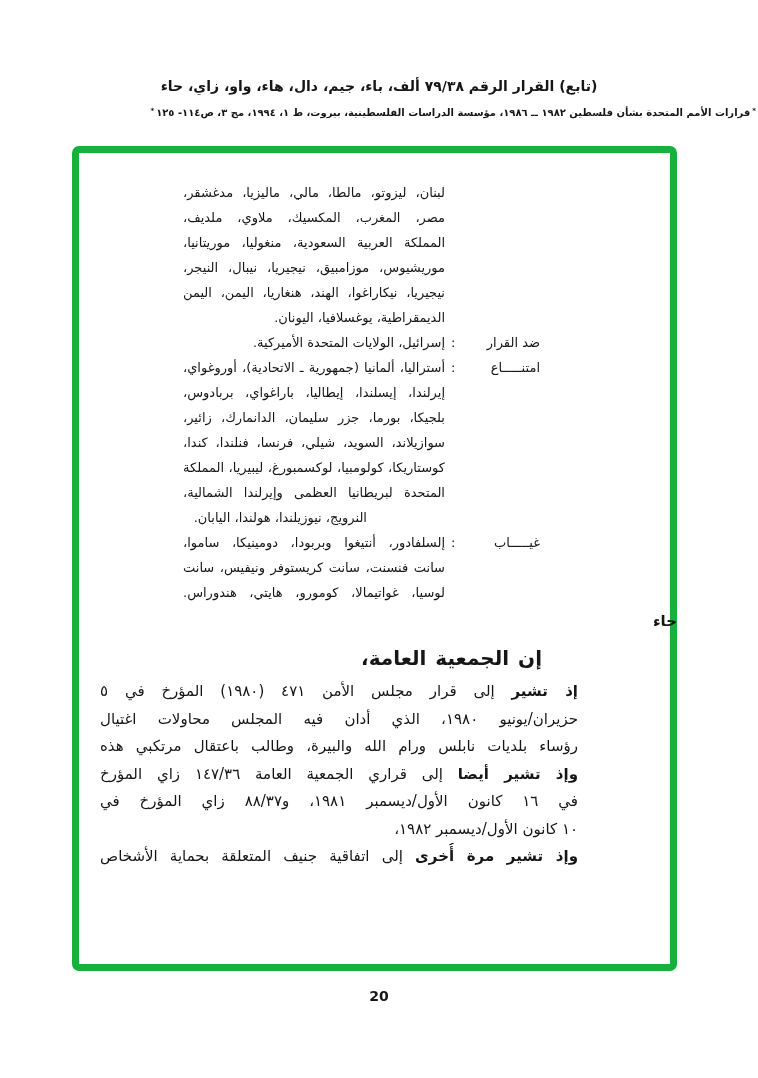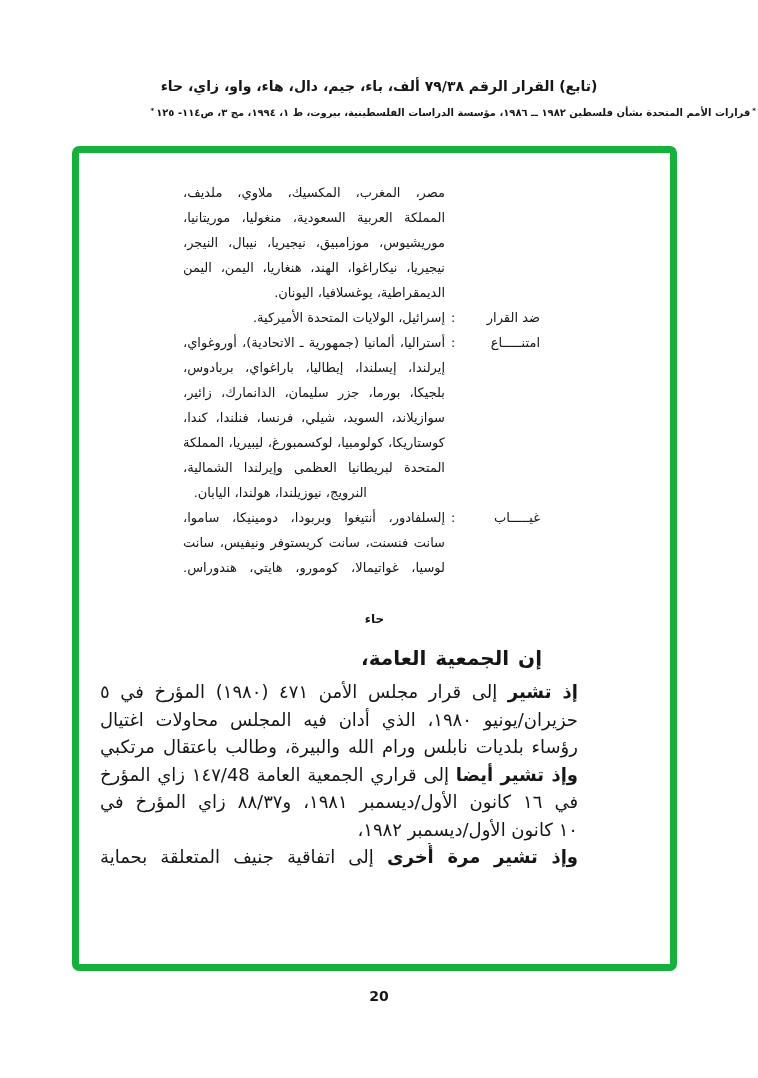--- a/index.html
+++ b/index.html
@@ -51,30 +51,30 @@
     height:25px;overflow:hidden;
     text-align:justify;text-align-last:justify;
     white-space:nowrap;
   }
   .vline.last{text-align:right;text-align-last:right;white-space:nowrap;}
   .vline.in1{padding-left:20px;}
   .vline.in2{padding-left:8px;padding-right:78px;}
   
   .sec-heading{
     position:absolute;top:612px;left:72px;width:605px;
-    text-align:center;font-size:12px;font-weight:bold;
+    font-size:15px;font-weight:bold;
   }
   .intro{
     position:absolute;top:646px;left:100px;width:442px;
     text-align:right;font-size:20px;font-weight:bold;
     word-spacing:2px;
   }
   .paras{
     position:absolute;top:678px;left:100px;width:478px;
-    font-size:18px;line-height:27.5px;
+    font-size:15px;line-height:27.5px;
   }
   .pline{
     height:27.5px;overflow:hidden;
     text-align:justify;text-align-last:justify;
   }
   .pline.last{text-align:right;text-align-last:right;}
   .pline b{font-weight:bold;}
   
   .pagenum{
     position:absolute;top:988px;left:0;right:0;
@@ -90,20 +90,21 @@
 
   <div class="hdr-source"><sup>*</sup><span>قرارات الأمم المتحدة بشأن فلسطين ١٩٨٢ ــ ١٩٨٦، مؤسسة الدراسات الفلسطينية، بيروت، ط ١، ١٩٩٤، مج ٣، ص١١٤- ١٢٥</span><sup>*</sup></div>
 
   <div class="frame"></div>
 
   <div class="vote">
 
     <div class="vgroup">
       <div class="vlabel"></div>
       <div class="vlines">
+        <div class="vline">لبنان، ليزوتو، مالطا، مالي، ماليزيا، مدغشقر،</div>
         <div class="vline">مصر، المغرب، المكسيك، ملاوي، ملديف،</div>
         <div class="vline">المملكة العربية السعودية، منغوليا، موريتانيا،</div>
         <div class="vline">موريشيوس، موزامبيق، نيجيريا، نيبال، النيجر،</div>
         <div class="vline">نيجيريا، نيكاراغوا، الهند، هنغاريا، اليمن، اليمن</div>
         <div class="vline last in1">الديمقراطية، يوغسلافيا، اليونان.</div>
       </div>
     </div>
 
     <div class="vgroup">
       <div class="vlabel">
@@ -147,21 +148,21 @@
 
   <div class="sec-heading">حاء</div>
 
   <div class="intro">إن الجمعية العامة،</div>
 
   <div class="paras">
     <div class="pline"><b class="lead">إذ تشير</b> <span>إلى قرار مجلس الأمن ٤٧١ (١٩٨٠) المؤرخ في ٥</span></div>
     <div class="pline">حزيران/يونيو ١٩٨٠، الذي أدان فيه المجلس محاولات اغتيال</div>
     <div class="pline">رؤساء بلديات نابلس ورام الله والبيرة، وطالب باعتقال مرتكبي هذه</div>
 
-    <div class="pline"><b class="lead">وإذ تشير أيضا</b> <span>إلى قراري الجمعية العامة ١٤٧/48 زاي المؤرخ</span></div>
+    <div class="pline"><b class="lead">وإذ تشير أيضا</b> <span>إلى قراري الجمعية العامة ١٤٧/٣٦ زاي المؤرخ</span></div>
     <div class="pline">في ١٦ كانون الأول/ديسمبر ١٩٨١، و٨٨/٣٧ زاي المؤرخ في</div>
     <div class="pline last">١٠ كانون الأول/ديسمبر ١٩٨٢،</div>
 
     <div class="pline"><b class="lead">وإذ تشير مرة أُخرى</b> <span>إلى اتفاقية جنيف المتعلقة بحماية الأشخاص</span></div>
   </div>
 
   <div class="pagenum">20</div>
 
 </div>
 

